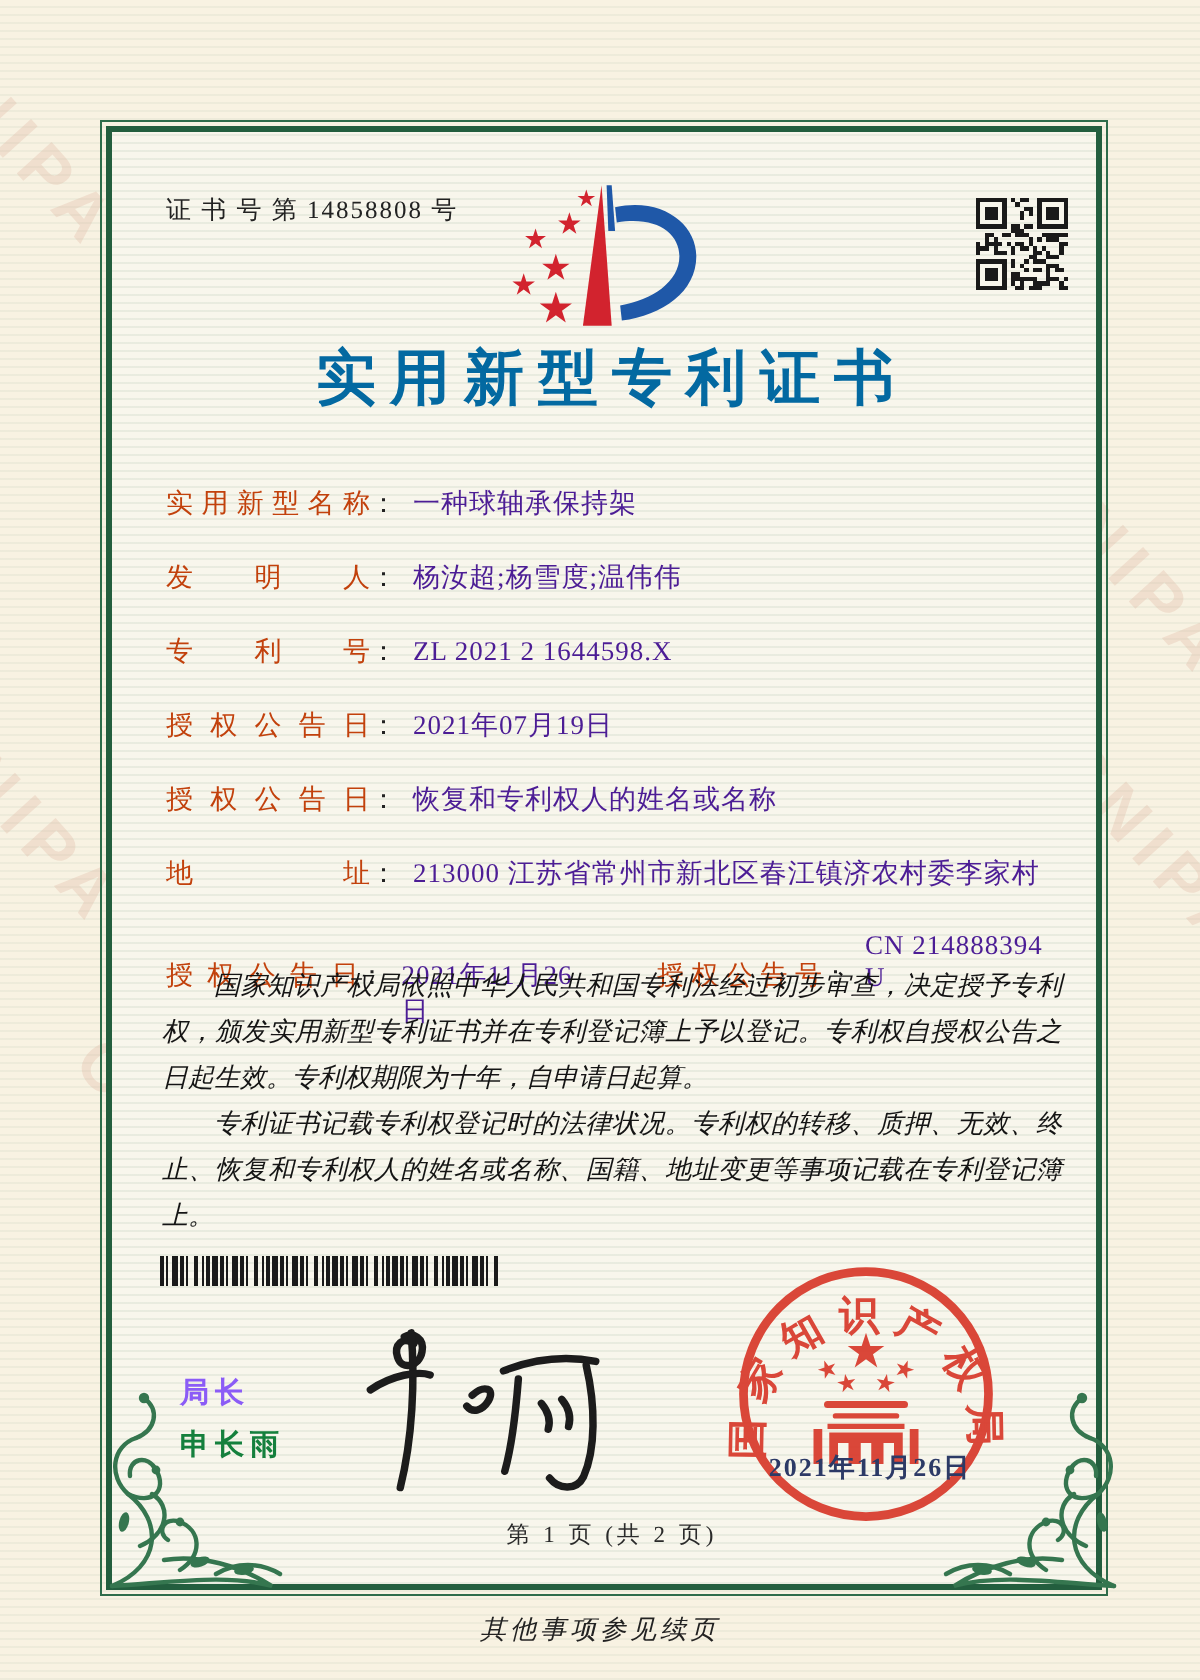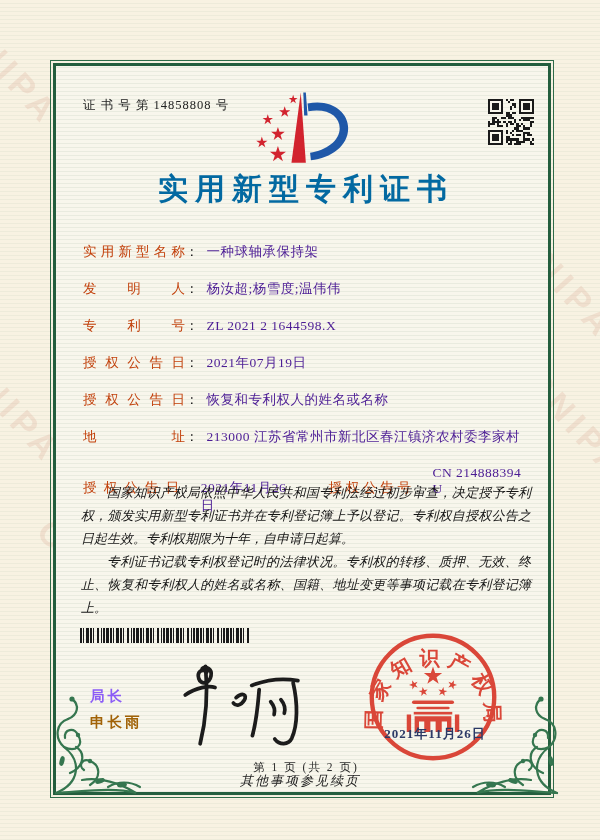--- a/index.html
+++ b/index.html
@@ -35,31 +35,31 @@
   .flabel{display:inline-block;width:102px;text-align:justify;text-align-last:justify;color:#c2410c;}
   .flabel.small{width:88px;}
   .colon{color:#222;}
   .fvalue{margin-left:8px;letter-spacing:0.5px;color:#4c1d95;}
   .fgroup2{display:flex;align-items:flex-end;margin-left:34px;}
   .body-text{position:absolute;left:26px;top:420px;width:450px;font-size:13px;line-height:23px;
              text-align:justify;color:#141414;font-style:italic;font-weight:500;}
   .body-text p{margin:0;text-indent:2em;}
   .barcode{position:absolute;left:25px;top:567px;width:170px;height:15px;}
   .sig-title{position:absolute;left:35px;top:626px;font-size:14.5px;font-weight:bold;letter-spacing:3px;color:#8b5cf6;}
-  .sig-name{position:absolute;left:35px;top:652px;font-size:14.5px;font-weight:bold;letter-spacing:3px;color:#a16207;}
+  .sig-name{position:absolute;left:35px;top:652px;font-size:14.5px;font-weight:bold;letter-spacing:3px;color:#15803d;}
   .signature{position:absolute;left:82px;top:600px;width:205px;height:95px;}
   .seal{position:absolute;left:308px;top:566px;width:140px;height:140px;opacity:0.92;}
   .seal-date{position:absolute;left:318px;top:664px;width:124px;text-align:center;
              font-size:13px;font-weight:bold;letter-spacing:1px;color:#2c3a66;z-index:4;}
   .page-num{position:absolute;left:0;top:699px;width:100%;text-align:center;
             font-size:11.5px;letter-spacing:2px;color:#2a2a2a;}
   .flourish{position:absolute;width:120px;height:118px;z-index:4;}
   .flourish.left{left:-7px;top:620px;}
   .flourish.right{left:390px;top:620px;transform:scaleX(-1);}
-  .footer-note{position:absolute;left:0;top:772px;width:600px;text-align:center;
+  .footer-note{position:absolute;left:0;top:806px;width:600px;text-align:center;
                font-size:13px;letter-spacing:2px;color:#222;font-style:italic;z-index:2;}
 </style>
 </head>
 <body>
 
 <span class="wm" style="left:-22px;top:8px;">CNIPA</span>
 <span class="wm" style="left:168px;top:88px;">CNIPA</span>
 <span class="wm" style="left:348px;top:238px;">CNIPA</span>
 <span class="wm" style="left:534px;top:222px;">CNIPA</span>
 <span class="wm" style="left:-20px;top:346px;">CNIPA</span>

